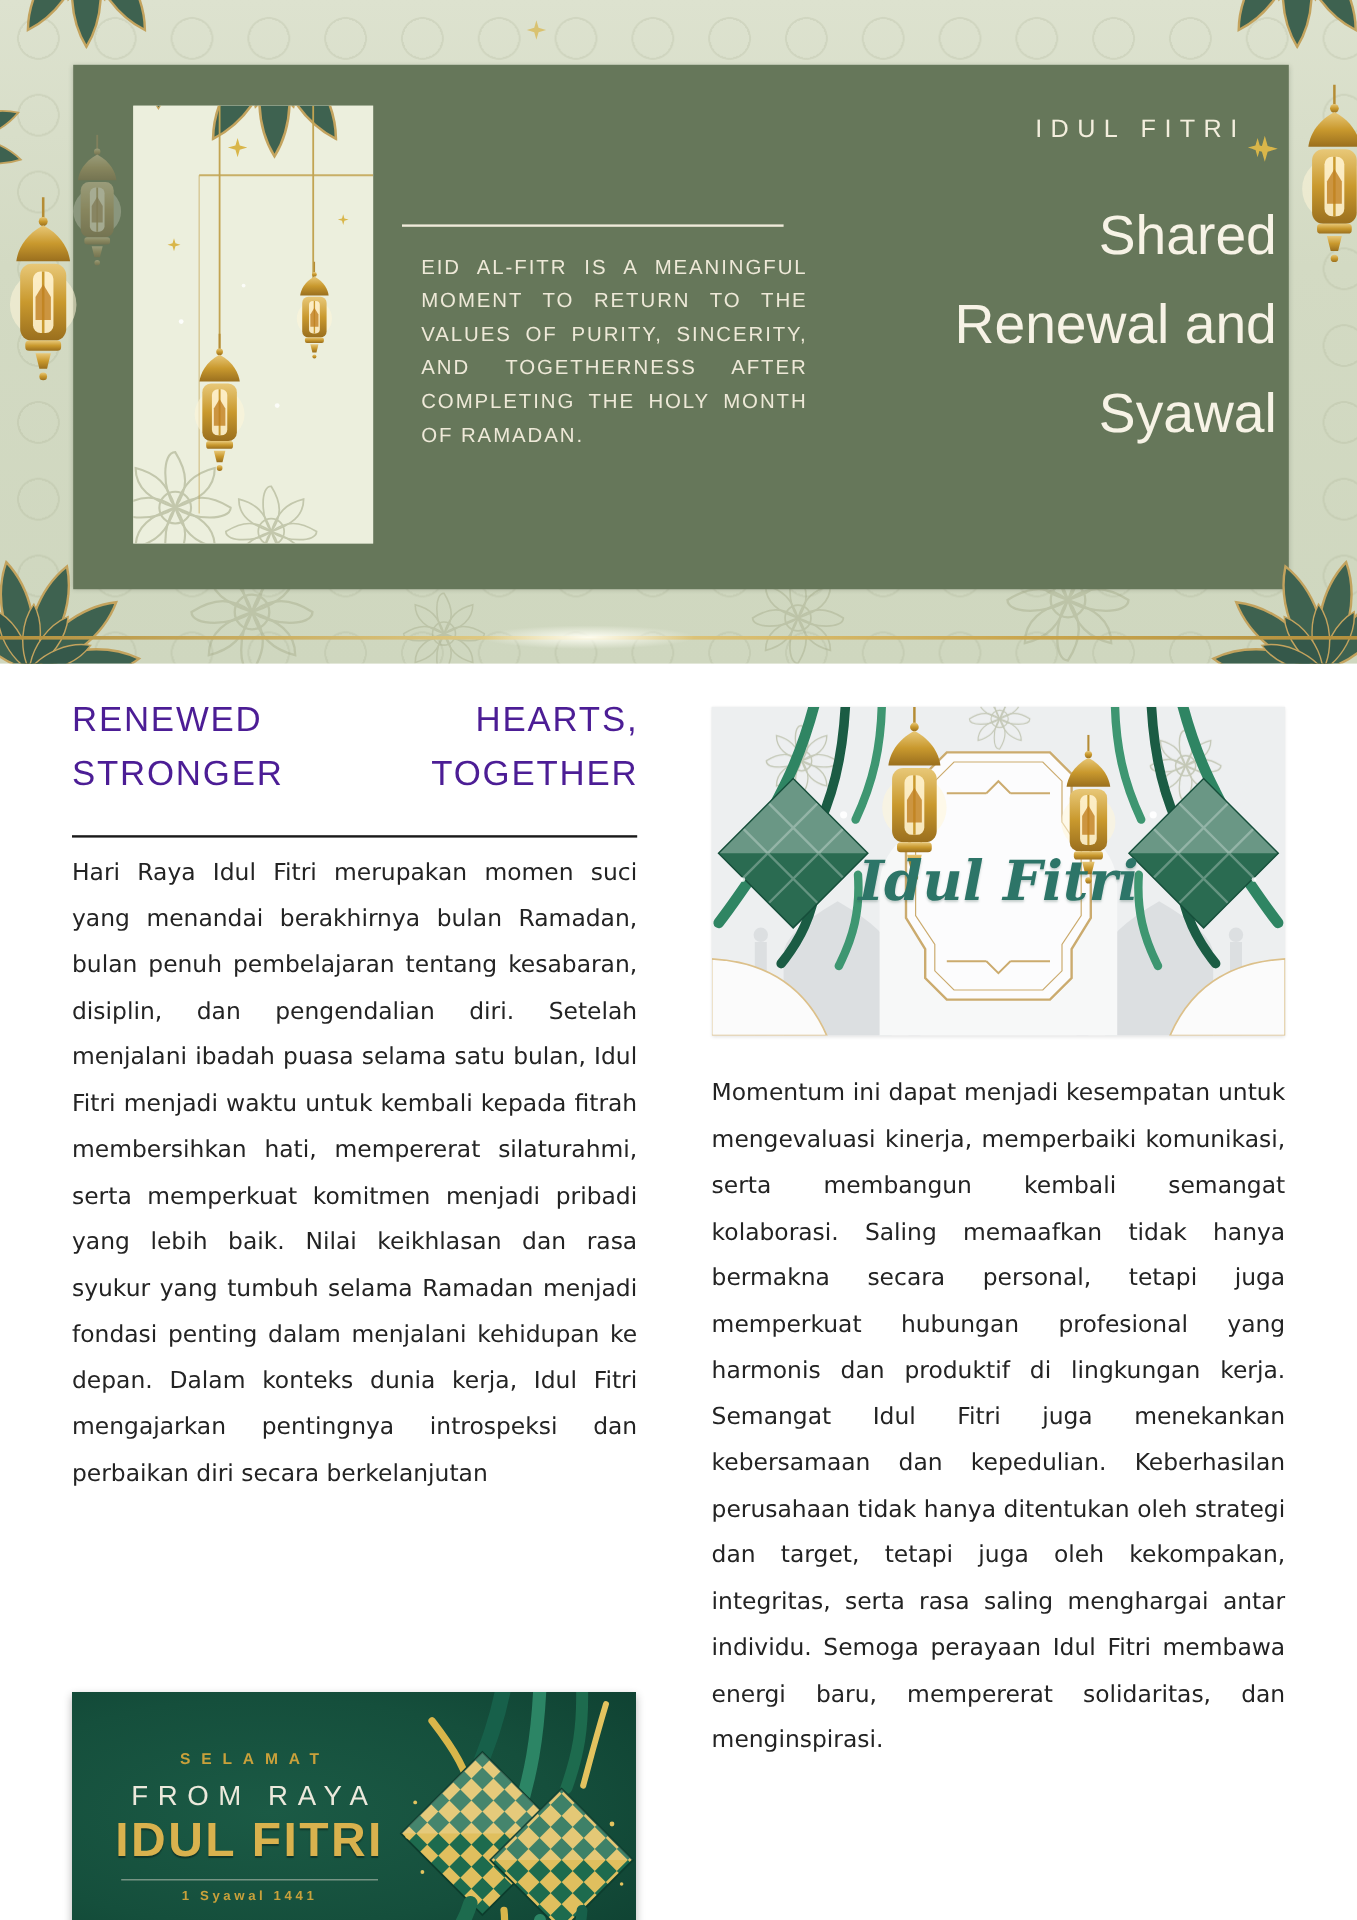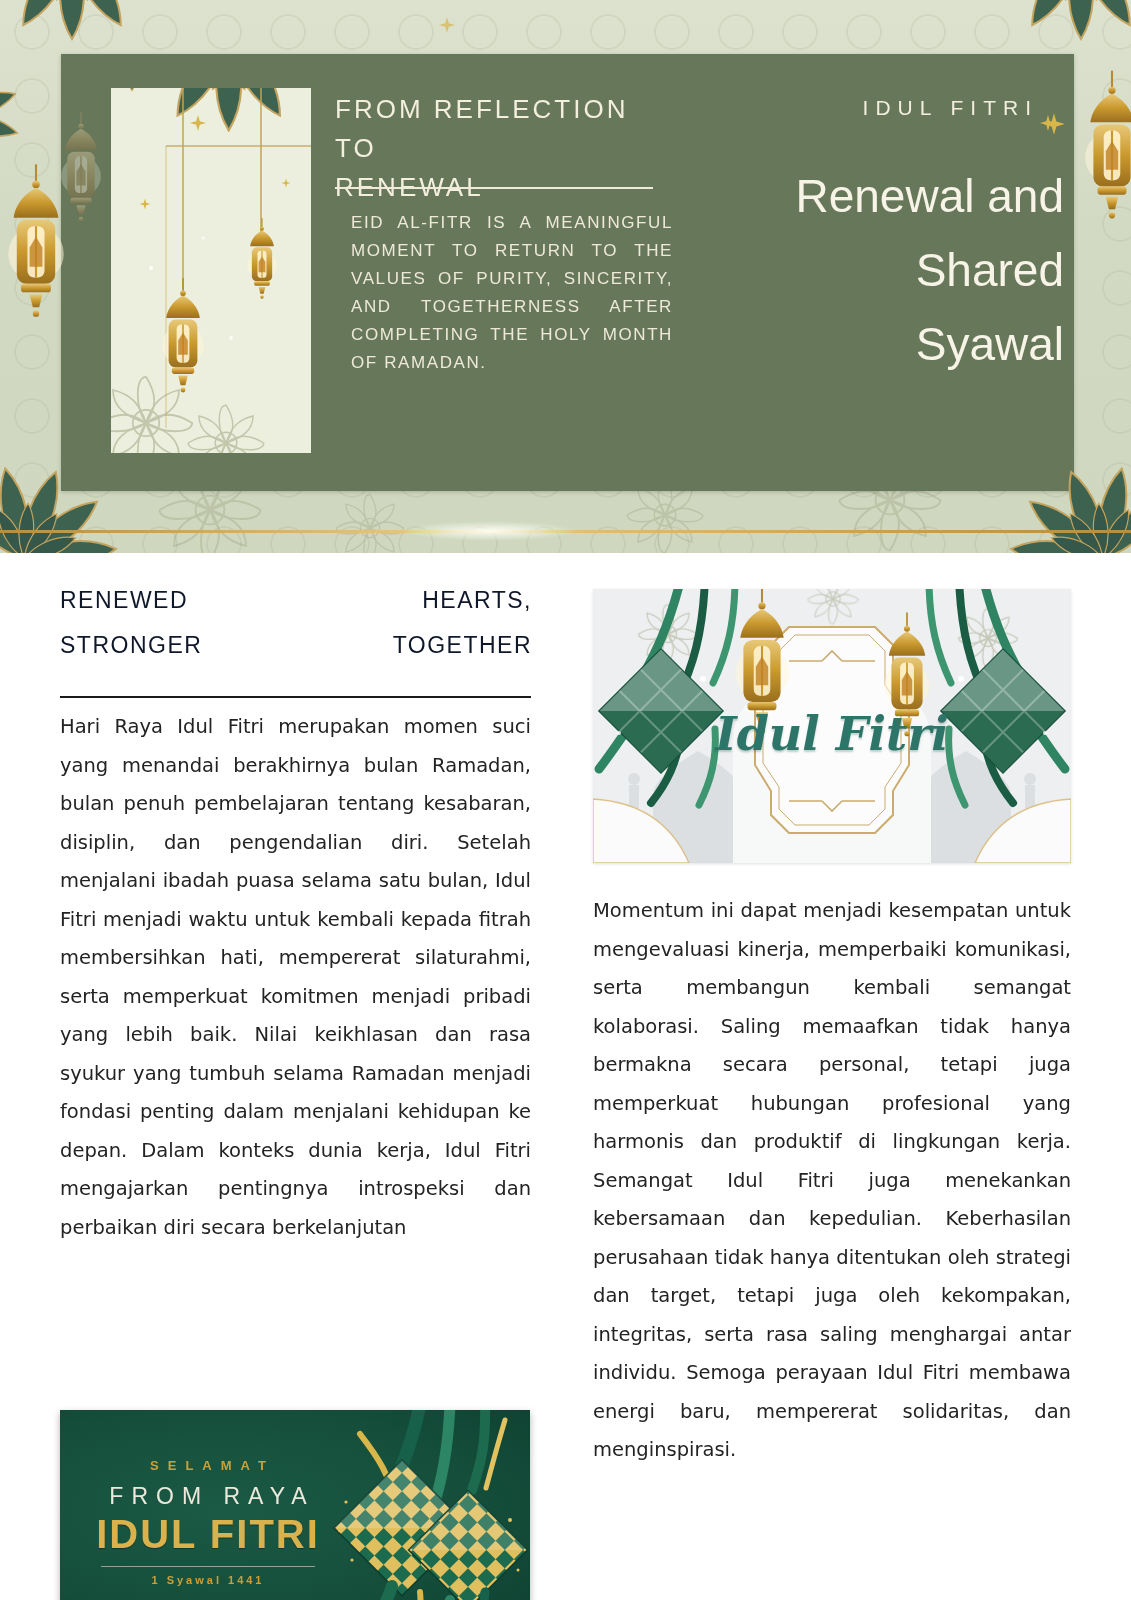--- a/index.html
+++ b/index.html
@@ -55,22 +55,22 @@
   .star { position:absolute; width:18px; height:18px; }
   .st1 { left:128px; top:60px; } .st2 { left:978px; top:60px; }
   .st3 { left:1042px; top:112px; width:24px; height:24px; } .st4 { left:438px; top:16px; opacity:.7; }
 
   .pat { position:absolute; width:120px; height:120px; opacity:.35; }
   .p1 { left:150px; top:450px; } .p2 { left:620px; top:470px; width:90px; height:90px; }
   .p3 { left:830px; top:440px; } .p4 { left:330px; top:488px; width:80px; height:80px; }
 
   
   .heading { position:absolute; left:60px; top:578px; width:472px;
-             font-family:"Liberation Sans", sans-serif; color:#0f172a;
-             font-size:23px; font-weight:500; letter-spacing:1.5px; line-height:45px; }
+             font-family:"Liberation Sans", sans-serif; color:#4c1d95;
+             font-size:29px; font-weight:500; letter-spacing:1.5px; line-height:45px; }
   .heading .hl { text-align:justify; text-align-last:justify; }
   .heading-rule { position:absolute; left:60px; top:696px; width:471px; height:2px; background:#1a1a1a; }
 
   .body-text { position:absolute; color:#232323; font-size:19.5px; line-height:38.5px;
                text-align:justify; text-align-last:left; }
   .par-left  { left:60px;  top:708px; width:471px; }
   .par-right { left:593px; top:892px; width:478px; }
 
   
   .greeting-card { position:absolute; left:60px; top:1410px; width:470px; height:223px;
@@ -223,31 +223,27 @@
           <line x1="72" y1="0" x2="72" y2="210" stroke="#c2a452" stroke-width="1.5"></line>
           <use href="#lantern" x="48" y="190" width="48" height="136"></use>
           <use href="#star4" x="28" y="110" width="12" height="12"></use>
           <use href="#star4" x="170" y="90" width="10" height="10"></use>
           <circle cx="40" cy="180" r="2" fill="#ffffff" opacity=".9"></circle>
           <circle cx="120" cy="250" r="2" fill="#ffffff" opacity=".8"></circle>
           <circle cx="92" cy="150" r="1.6" fill="#ffffff" opacity=".8"></circle>
         </svg>
       </div>
 
-      <div class="kicker">
-        <div>FROM REFLECTION TO</div>
-        <div>RENEWAL</div>
-      </div>
       <div class="kicker-rule"></div>
       <p class="banner-desc">EID AL-FITR IS A MEANINGFUL MOMENT TO RETURN TO THE VALUES OF PURITY, SINCERITY, AND TOGETHERNESS AFTER COMPLETING THE HOLY MONTH OF RAMADAN.</p>
 
       <div class="eyebrow">IDUL FITRI</div>
       <h1 class="banner-title">
+        <div>Shared</div>
         <div>Renewal and</div>
-        <div>Shared</div>
         <div>Syawal</div>
       </h1>
 
       <span class="star st1">
           <svg>
             <use href="#star4"></use>
           </svg>
         </span>
       <span class="star st2">
           <svg>

